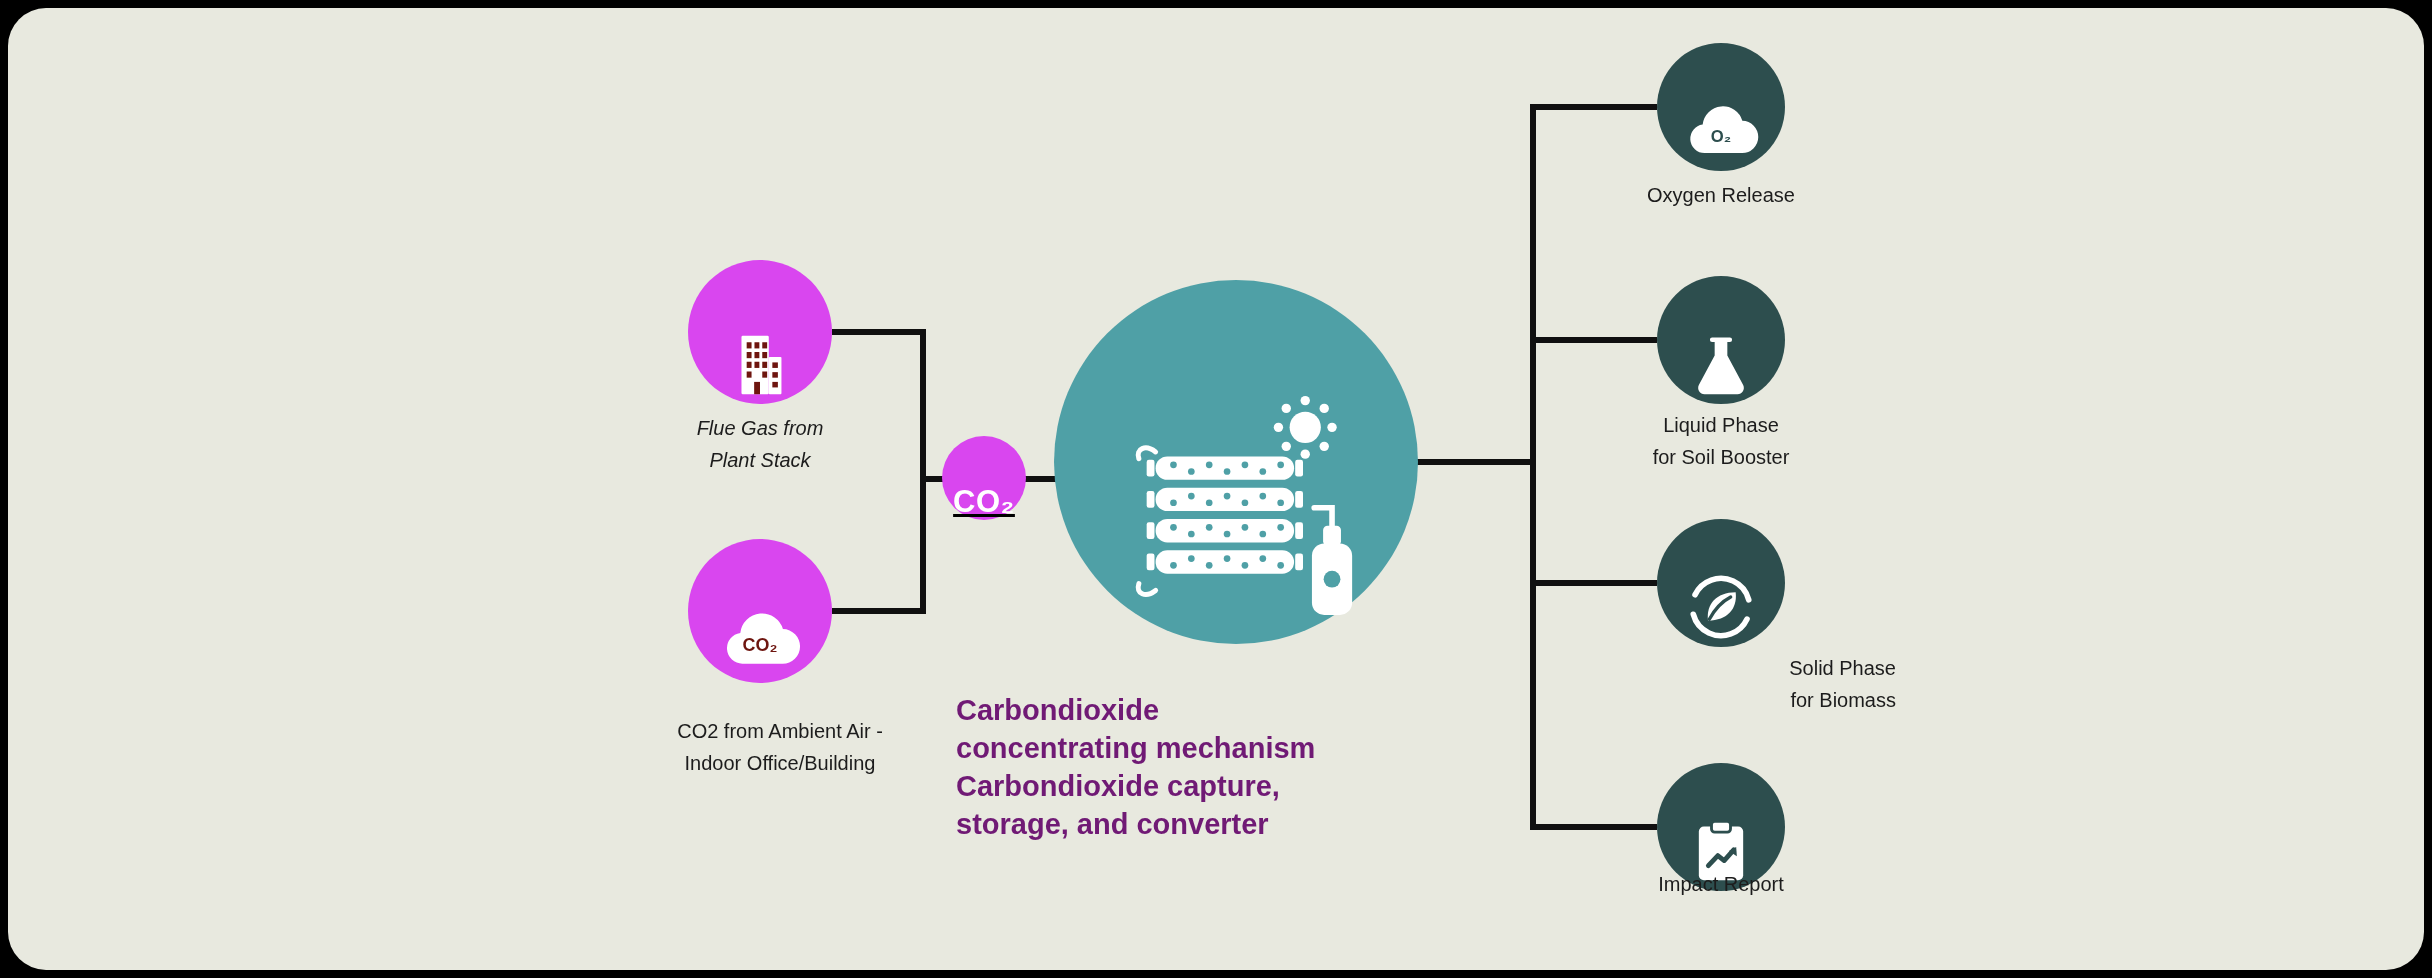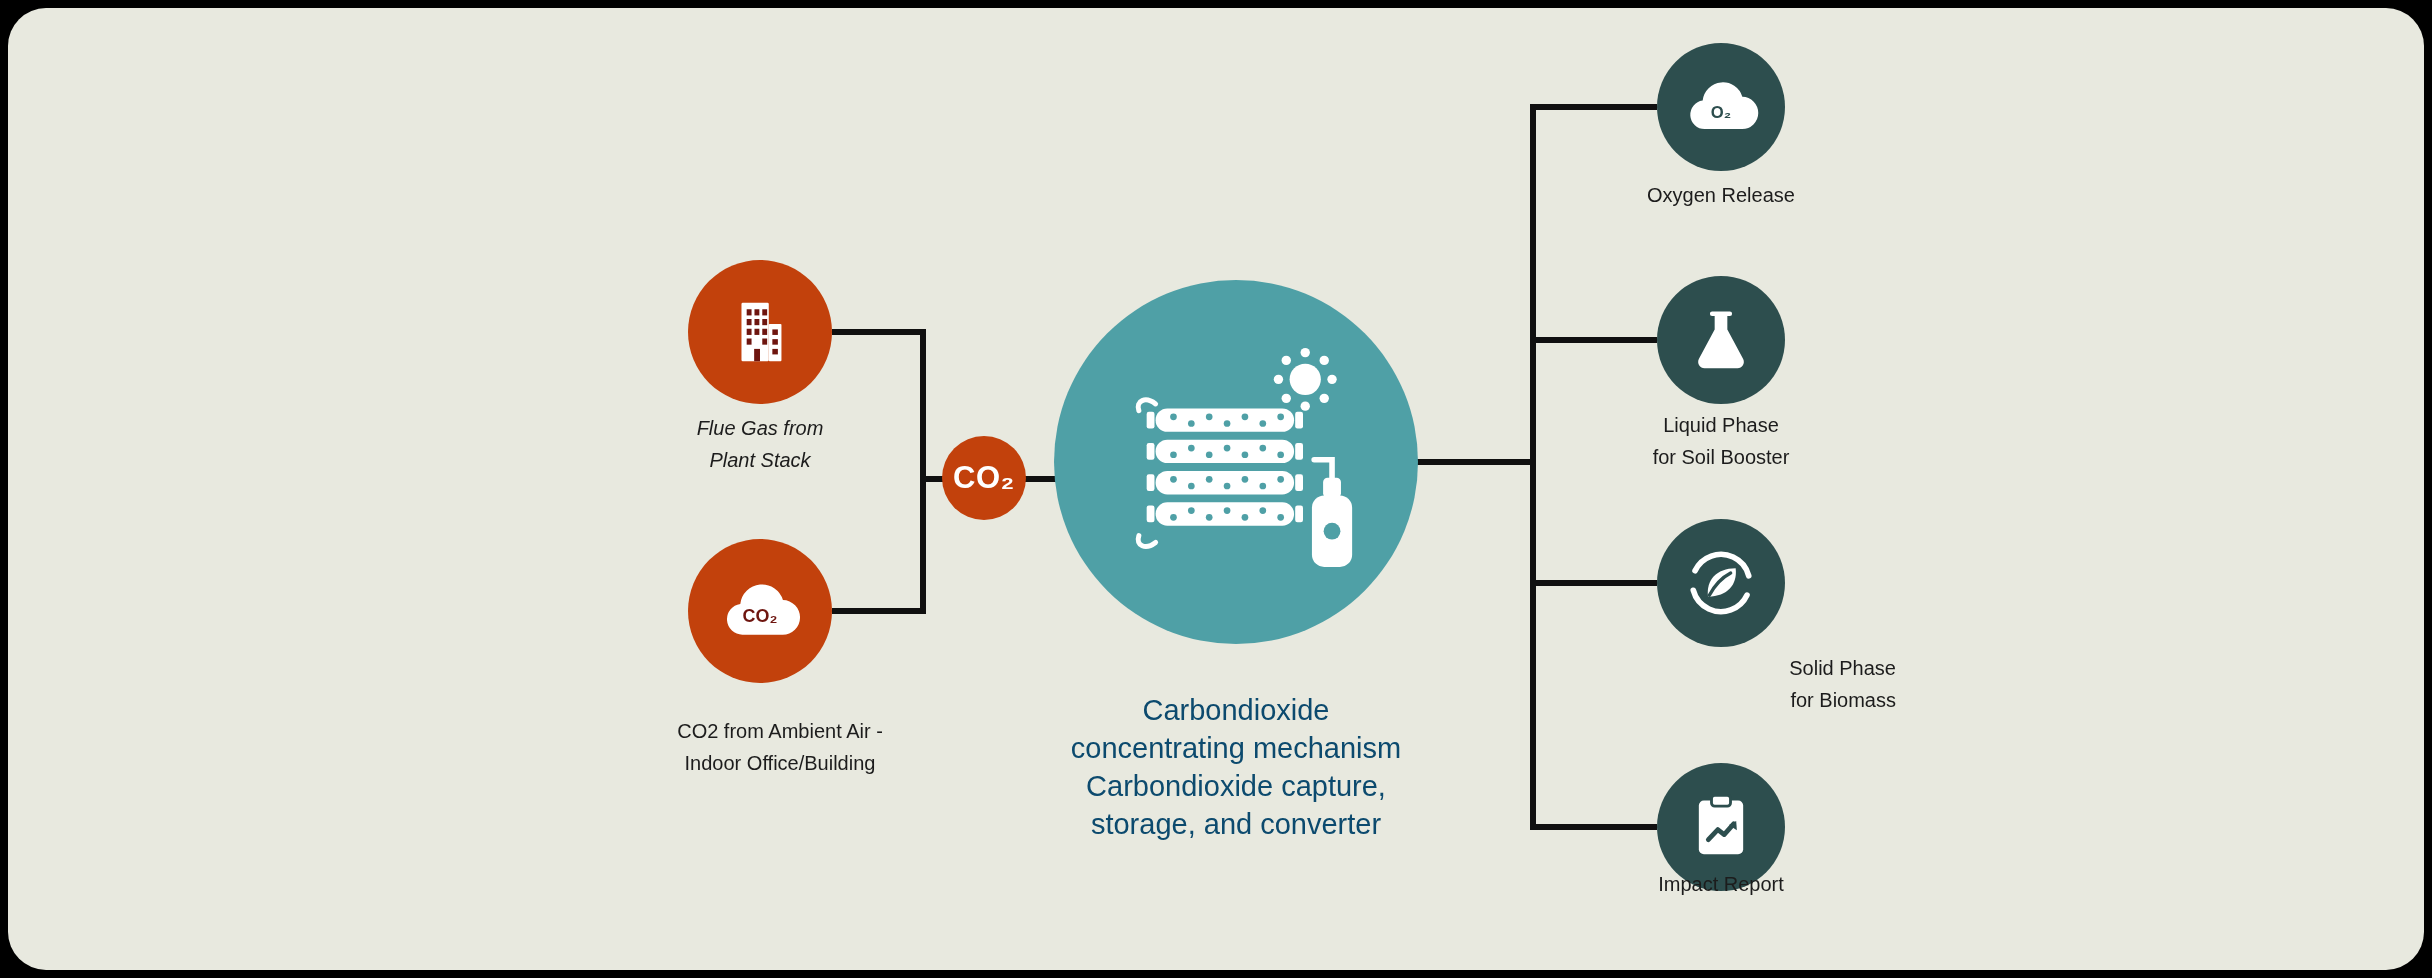--- a/index.html
+++ b/index.html
@@ -2,29 +2,29 @@
 <html><head>
 <meta charset="utf-8">
 <style>
   html,body{margin:0;padding:0;background:#000;}
   body{width:2432px;height:978px;overflow:hidden;font-family:"Liberation Sans",sans-serif;}
   .stage{position:relative;width:2432px;height:978px;background:#000;}
   .canvas{position:absolute;left:8px;top:8px;width:2416px;height:962px;background:#e8e9df;border-radius:38px;}
 
   .connector{position:absolute;background:#101010;}
 
-  .circle{position:absolute;border-radius:50%;display:flex;align-items:center;justify-content:center;}
-  .maroon{background:#c2410c;}
+  .circle{position:absolute;border-radius:50%;display:flex;align-items:flex-end;justify-content:center;text-decoration:underline;}
+  .maroon{background:#d946ef;}
   .teal{background:#4fa0a6;}
   .darkteal{background:#2d4e4e;}
 
   .node-label{position:absolute;text-align:center;white-space:pre-line;color:#1c1c1c;
               font-size:20px;line-height:32px;font-weight:400;}
-  .caption{position:absolute;text-align:center;white-space:pre-line;color:#0c4a6e;
-           font-size:29px;line-height:38px;font-weight:400;}
+  .caption{position:absolute;white-space:pre-line;color:#701a75;
+           font-size:29px;line-height:38px;font-weight:700;}
 
   .badge-text{color:#fff;font-weight:700;font-size:31px;letter-spacing:0.5px;}
 
   svg{display:block;}
 </style>
 </head>
 <body>
 
 <div class="stage">
   <div class="canvas">

